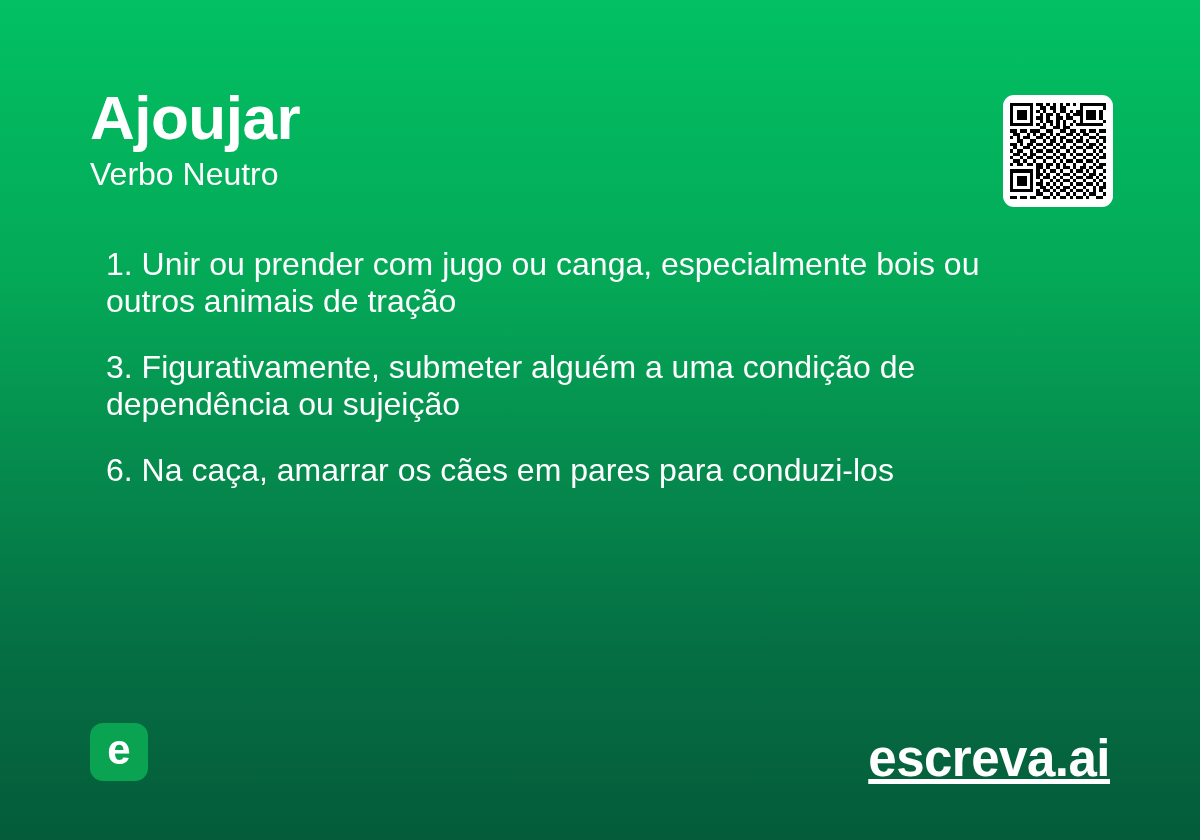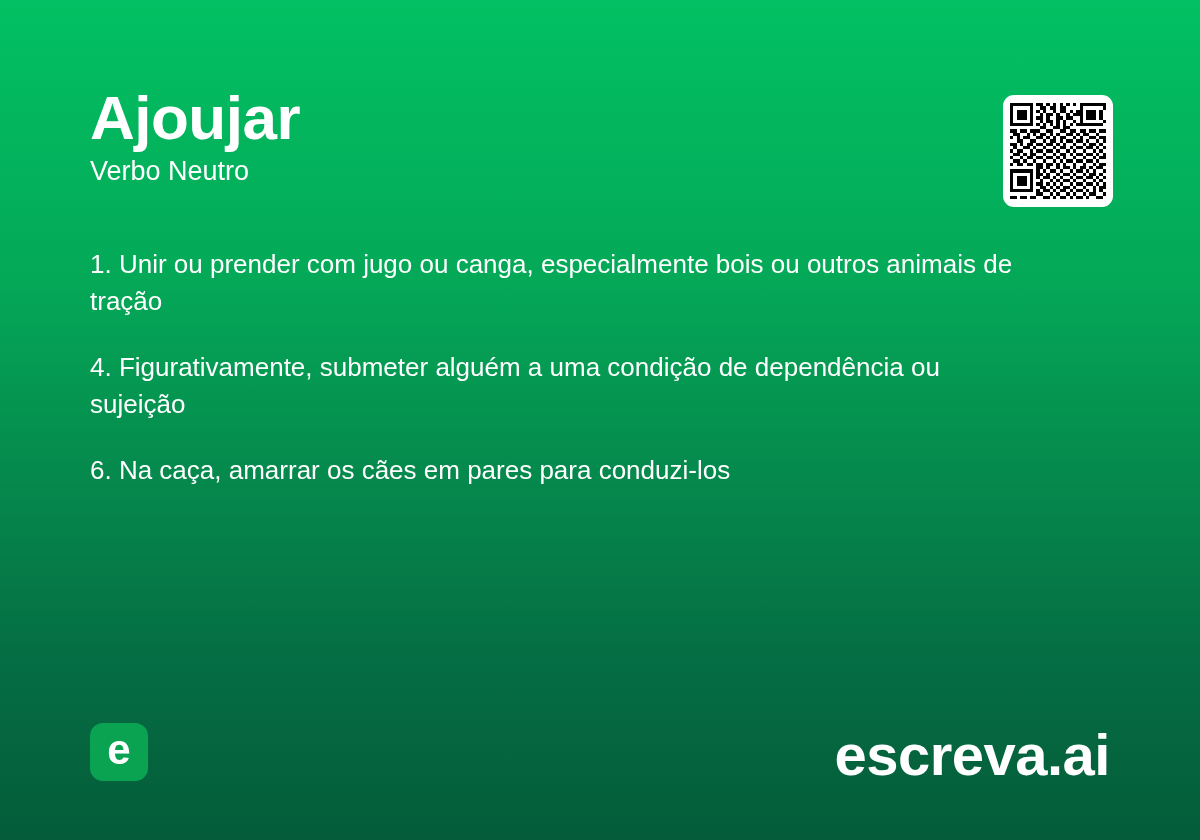--- a/index.html
+++ b/index.html
@@ -33,21 +33,21 @@
   .word-title {
     margin: 0;
     font-size: 62px;
     font-weight: bold;
     line-height: 1.02;
     letter-spacing: -0.5px;
     color: #ffffff;
   }
   .word-class {
     margin: 8px 0 0 0;
-    font-size: 27px;
+    font-size: 32px;
     font-weight: normal;
     line-height: 1.1;
     color: #ffffff;
   }
 
   
   .qr-wrap {
     position: absolute;
     right: 87px;
     top: 95px;
@@ -68,24 +68,24 @@
   }
 
   
   .definitions {
     position: absolute;
     left: 90px;
     top: 246px;
     width: 960px;
   }
   .definition {
-    font-size: 26px;
+    font-size: 32px;
     line-height: 37px;
     color: #ffffff;
-    margin: 0 0 29px 0;
+    margin: 0 0 29px 16px;
     max-width: 950px;
   }
   .definition:last-child {
     margin-bottom: 0;
   }
 
   
   .footer {
     position: absolute;
     left: 0;
@@ -111,46 +111,47 @@
     font-weight: bold;
     color: #ffffff;
     line-height: 1;
     position: relative;
     top: -2px;
   }
   .brand {
     position: absolute;
     right: 90px;
     bottom: 56px;
-    font-size: 58px;
+    font-size: 51px;
     font-weight: bold;
     letter-spacing: -0.5px;
     color: #ffffff;
     line-height: 1;
+    text-decoration: underline;
   }
 </style>
 </head>
 <body>
 
 <div class="card">
 
   <div class="header">
     <h1 class="word-title">Ajoujar</h1>
     <p class="word-class">Verbo Neutro</p>
   </div>
 
   <div class="qr-wrap">
     <svg id="qr-svg" viewBox="0 0 29 29">
         <path d="M0 0h1v1h-1zM1 0h1v1h-1zM2 0h1v1h-1zM3 0h1v1h-1zM4 0h1v1h-1zM5 0h1v1h-1zM6 0h1v1h-1zM8 0h1v1h-1zM9 0h1v1h-1zM11 0h1v1h-1zM13 0h1v1h-1zM15 0h1v1h-1zM17 0h1v1h-1zM19 0h1v1h-1zM21 0h1v1h-1zM22 0h1v1h-1zM23 0h1v1h-1zM24 0h1v1h-1zM25 0h1v1h-1zM26 0h1v1h-1zM27 0h1v1h-1zM28 0h1v1h-1zM0 1h1v1h-1zM6 1h1v1h-1zM9 1h1v1h-1zM10 1h1v1h-1zM12 1h1v1h-1zM13 1h1v1h-1zM15 1h1v1h-1zM16 1h1v1h-1zM21 1h1v1h-1zM28 1h1v1h-1zM0 2h1v1h-1zM2 2h1v1h-1zM3 2h1v1h-1zM4 2h1v1h-1zM6 2h1v1h-1zM8 2h1v1h-1zM10 2h1v1h-1zM13 2h1v1h-1zM15 2h1v1h-1zM16 2h1v1h-1zM18 2h1v1h-1zM20 2h1v1h-1zM21 2h1v1h-1zM23 2h1v1h-1zM24 2h1v1h-1zM25 2h1v1h-1zM27 2h1v1h-1zM0 3h1v1h-1zM2 3h1v1h-1zM3 3h1v1h-1zM4 3h1v1h-1zM6 3h1v1h-1zM9 3h1v1h-1zM11 3h1v1h-1zM12 3h1v1h-1zM14 3h1v1h-1zM17 3h1v1h-1zM19 3h1v1h-1zM20 3h1v1h-1zM21 3h1v1h-1zM23 3h1v1h-1zM24 3h1v1h-1zM25 3h1v1h-1zM27 3h1v1h-1zM0 4h1v1h-1zM2 4h1v1h-1zM3 4h1v1h-1zM4 4h1v1h-1zM6 4h1v1h-1zM8 4h1v1h-1zM9 4h1v1h-1zM11 4h1v1h-1zM14 4h1v1h-1zM15 4h1v1h-1zM17 4h1v1h-1zM18 4h1v1h-1zM21 4h1v1h-1zM23 4h1v1h-1zM24 4h1v1h-1zM25 4h1v1h-1zM27 4h1v1h-1zM0 5h1v1h-1zM6 5h1v1h-1zM9 5h1v1h-1zM11 5h1v1h-1zM12 5h1v1h-1zM14 5h1v1h-1zM16 5h1v1h-1zM19 5h1v1h-1zM21 5h1v1h-1zM28 5h1v1h-1zM0 6h1v1h-1zM1 6h1v1h-1zM2 6h1v1h-1zM3 6h1v1h-1zM4 6h1v1h-1zM5 6h1v1h-1zM6 6h1v1h-1zM8 6h1v1h-1zM10 6h1v1h-1zM12 6h1v1h-1zM14 6h1v1h-1zM16 6h1v1h-1zM18 6h1v1h-1zM20 6h1v1h-1zM21 6h1v1h-1zM22 6h1v1h-1zM23 6h1v1h-1zM24 6h1v1h-1zM25 6h1v1h-1zM26 6h1v1h-1zM27 6h1v1h-1zM9 7h1v1h-1zM10 7h1v1h-1zM13 7h1v1h-1zM14 7h1v1h-1zM16 7h1v1h-1zM17 7h1v1h-1zM0 8h1v1h-1zM1 8h1v1h-1zM3 8h1v1h-1zM4 8h1v1h-1zM6 8h1v1h-1zM7 8h1v1h-1zM8 8h1v1h-1zM11 8h1v1h-1zM12 8h1v1h-1zM15 8h1v1h-1zM16 8h1v1h-1zM18 8h1v1h-1zM19 8h1v1h-1zM21 8h1v1h-1zM22 8h1v1h-1zM24 8h1v1h-1zM25 8h1v1h-1zM27 8h1v1h-1zM28 8h1v1h-1zM1 9h1v1h-1zM2 9h1v1h-1zM5 9h1v1h-1zM7 9h1v1h-1zM9 9h1v1h-1zM10 9h1v1h-1zM12 9h1v1h-1zM14 9h1v1h-1zM17 9h1v1h-1zM18 9h1v1h-1zM20 9h1v1h-1zM22 9h1v1h-1zM23 9h1v1h-1zM26 9h1v1h-1zM0 10h1v1h-1zM2 10h1v1h-1zM4 10h1v1h-1zM5 10h1v1h-1zM8 10h1v1h-1zM9 10h1v1h-1zM11 10h1v1h-1zM13 10h1v1h-1zM15 10h1v1h-1zM16 10h1v1h-1zM19 10h1v1h-1zM21 10h1v1h-1zM24 10h1v1h-1zM25 10h1v1h-1zM27 10h1v1h-1zM28 10h1v1h-1zM2 11h1v1h-1zM3 11h1v1h-1zM6 11h1v1h-1zM7 11h1v1h-1zM10 11h1v1h-1zM12 11h1v1h-1zM13 11h1v1h-1zM15 11h1v1h-1zM17 11h1v1h-1zM18 11h1v1h-1zM20 11h1v1h-1zM21 11h1v1h-1zM23 11h1v1h-1zM26 11h1v1h-1zM28 11h1v1h-1zM0 12h1v1h-1zM1 12h1v1h-1zM3 12h1v1h-1zM5 12h1v1h-1zM6 12h1v1h-1zM8 12h1v1h-1zM9 12h1v1h-1zM11 12h1v1h-1zM12 12h1v1h-1zM14 12h1v1h-1zM16 12h1v1h-1zM19 12h1v1h-1zM22 12h1v1h-1zM24 12h1v1h-1zM25 12h1v1h-1zM27 12h1v1h-1zM1 13h1v1h-1zM4 13h1v1h-1zM5 13h1v1h-1zM7 13h1v1h-1zM10 13h1v1h-1zM13 13h1v1h-1zM15 13h1v1h-1zM16 13h1v1h-1zM18 13h1v1h-1zM20 13h1v1h-1zM21 13h1v1h-1zM23 13h1v1h-1zM24 13h1v1h-1zM26 13h1v1h-1zM28 13h1v1h-1zM0 14h1v1h-1zM2 14h1v1h-1zM3 14h1v1h-1zM6 14h1v1h-1zM8 14h1v1h-1zM9 14h1v1h-1zM11 14h1v1h-1zM12 14h1v1h-1zM14 14h1v1h-1zM17 14h1v1h-1zM19 14h1v1h-1zM22 14h1v1h-1zM25 14h1v1h-1zM27 14h1v1h-1zM1 15h1v1h-1zM2 15h1v1h-1zM4 15h1v1h-1zM6 15h1v1h-1zM7 15h1v1h-1zM10 15h1v1h-1zM13 15h1v1h-1zM15 15h1v1h-1zM16 15h1v1h-1zM18 15h1v1h-1zM20 15h1v1h-1zM21 15h1v1h-1zM23 15h1v1h-1zM24 15h1v1h-1zM26 15h1v1h-1zM28 15h1v1h-1zM0 16h1v1h-1zM3 16h1v1h-1zM5 16h1v1h-1zM6 16h1v1h-1zM8 16h1v1h-1zM9 16h1v1h-1zM11 16h1v1h-1zM12 16h1v1h-1zM14 16h1v1h-1zM16 16h1v1h-1zM19 16h1v1h-1zM22 16h1v1h-1zM25 16h1v1h-1zM27 16h1v1h-1zM28 16h1v1h-1zM1 17h1v1h-1zM2 17h1v1h-1zM4 17h1v1h-1zM7 17h1v1h-1zM10 17h1v1h-1zM13 17h1v1h-1zM15 17h1v1h-1zM17 17h1v1h-1zM18 17h1v1h-1zM20 17h1v1h-1zM21 17h1v1h-1zM23 17h1v1h-1zM24 17h1v1h-1zM26 17h1v1h-1zM0 18h1v1h-1zM2 18h1v1h-1zM3 18h1v1h-1zM5 18h1v1h-1zM6 18h1v1h-1zM8 18h1v1h-1zM9 18h1v1h-1zM11 18h1v1h-1zM12 18h1v1h-1zM14 18h1v1h-1zM16 18h1v1h-1zM19 18h1v1h-1zM22 18h1v1h-1zM25 18h1v1h-1zM27 18h1v1h-1zM28 18h1v1h-1zM8 19h1v1h-1zM9 19h1v1h-1zM11 19h1v1h-1zM14 19h1v1h-1zM16 19h1v1h-1zM17 19h1v1h-1zM19 19h1v1h-1zM21 19h1v1h-1zM22 19h1v1h-1zM24 19h1v1h-1zM26 19h1v1h-1zM27 19h1v1h-1zM0 20h1v1h-1zM1 20h1v1h-1zM2 20h1v1h-1zM3 20h1v1h-1zM4 20h1v1h-1zM5 20h1v1h-1zM6 20h1v1h-1zM8 20h1v1h-1zM10 20h1v1h-1zM12 20h1v1h-1zM13 20h1v1h-1zM15 20h1v1h-1zM18 20h1v1h-1zM20 20h1v1h-1zM21 20h1v1h-1zM23 20h1v1h-1zM25 20h1v1h-1zM28 20h1v1h-1zM0 21h1v1h-1zM6 21h1v1h-1zM8 21h1v1h-1zM9 21h1v1h-1zM11 21h1v1h-1zM14 21h1v1h-1zM16 21h1v1h-1zM17 21h1v1h-1zM19 21h1v1h-1zM22 21h1v1h-1zM24 21h1v1h-1zM25 21h1v1h-1zM27 21h1v1h-1zM0 22h1v1h-1zM2 22h1v1h-1zM3 22h1v1h-1zM4 22h1v1h-1zM6 22h1v1h-1zM8 22h1v1h-1zM10 22h1v1h-1zM11 22h1v1h-1zM13 22h1v1h-1zM15 22h1v1h-1zM18 22h1v1h-1zM20 22h1v1h-1zM21 22h1v1h-1zM23 22h1v1h-1zM24 22h1v1h-1zM26 22h1v1h-1zM28 22h1v1h-1zM0 23h1v1h-1zM2 23h1v1h-1zM3 23h1v1h-1zM4 23h1v1h-1zM6 23h1v1h-1zM9 23h1v1h-1zM12 23h1v1h-1zM14 23h1v1h-1zM16 23h1v1h-1zM17 23h1v1h-1zM19 23h1v1h-1zM22 23h1v1h-1zM25 23h1v1h-1zM27 23h1v1h-1zM0 24h1v1h-1zM2 24h1v1h-1zM3 24h1v1h-1zM4 24h1v1h-1zM6 24h1v1h-1zM8 24h1v1h-1zM9 24h1v1h-1zM11 24h1v1h-1zM13 24h1v1h-1zM15 24h1v1h-1zM18 24h1v1h-1zM20 24h1v1h-1zM21 24h1v1h-1zM23 24h1v1h-1zM24 24h1v1h-1zM26 24h1v1h-1zM28 24h1v1h-1zM0 25h1v1h-1zM6 25h1v1h-1zM9 25h1v1h-1zM10 25h1v1h-1zM12 25h1v1h-1zM14 25h1v1h-1zM16 25h1v1h-1zM17 25h1v1h-1zM19 25h1v1h-1zM22 25h1v1h-1zM25 25h1v1h-1zM27 25h1v1h-1zM28 25h1v1h-1zM0 26h1v1h-1zM1 26h1v1h-1zM2 26h1v1h-1zM3 26h1v1h-1zM4 26h1v1h-1zM5 26h1v1h-1zM6 26h1v1h-1zM8 26h1v1h-1zM10 26h1v1h-1zM11 26h1v1h-1zM13 26h1v1h-1zM15 26h1v1h-1zM16 26h1v1h-1zM18 26h1v1h-1zM20 26h1v1h-1zM21 26h1v1h-1zM23 26h1v1h-1zM25 26h1v1h-1zM27 26h1v1h-1zM8 27h1v1h-1zM9 27h1v1h-1zM12 27h1v1h-1zM14 27h1v1h-1zM17 27h1v1h-1zM19 27h1v1h-1zM22 27h1v1h-1zM24 27h1v1h-1zM25 27h1v1h-1zM28 27h1v1h-1zM0 28h1v1h-1zM1 28h1v1h-1zM3 28h1v1h-1zM4 28h1v1h-1zM6 28h1v1h-1zM7 28h1v1h-1zM10 28h1v1h-1zM11 28h1v1h-1zM13 28h1v1h-1zM15 28h1v1h-1zM16 28h1v1h-1zM18 28h1v1h-1zM20 28h1v1h-1zM21 28h1v1h-1zM23 28h1v1h-1zM26 28h1v1h-1zM27 28h1v1h-1z" fill="#000000"></path>
       </svg>
   </div>
 
   <div class="definitions">
     <p class="definition">1. Unir ou prender com jugo ou canga, especialmente bois ou outros animais de tração</p>
-    <p class="definition">4. Figurativamente, submeter alguém a uma condição de dependência ou sujeição</p>
+    <p class="definition">3. Figurativamente, submeter alguém a uma condição de dependência ou sujeição</p>
     <p class="definition">6. Na caça, amarrar os cães em pares para conduzi-los</p>
   </div>
 
   <div class="footer">
     <div class="logo-badge">
       <span class="logo-badge-letter">e</span>
     </div>
     <div class="brand">escreva.ai</div>
   </div>
 

